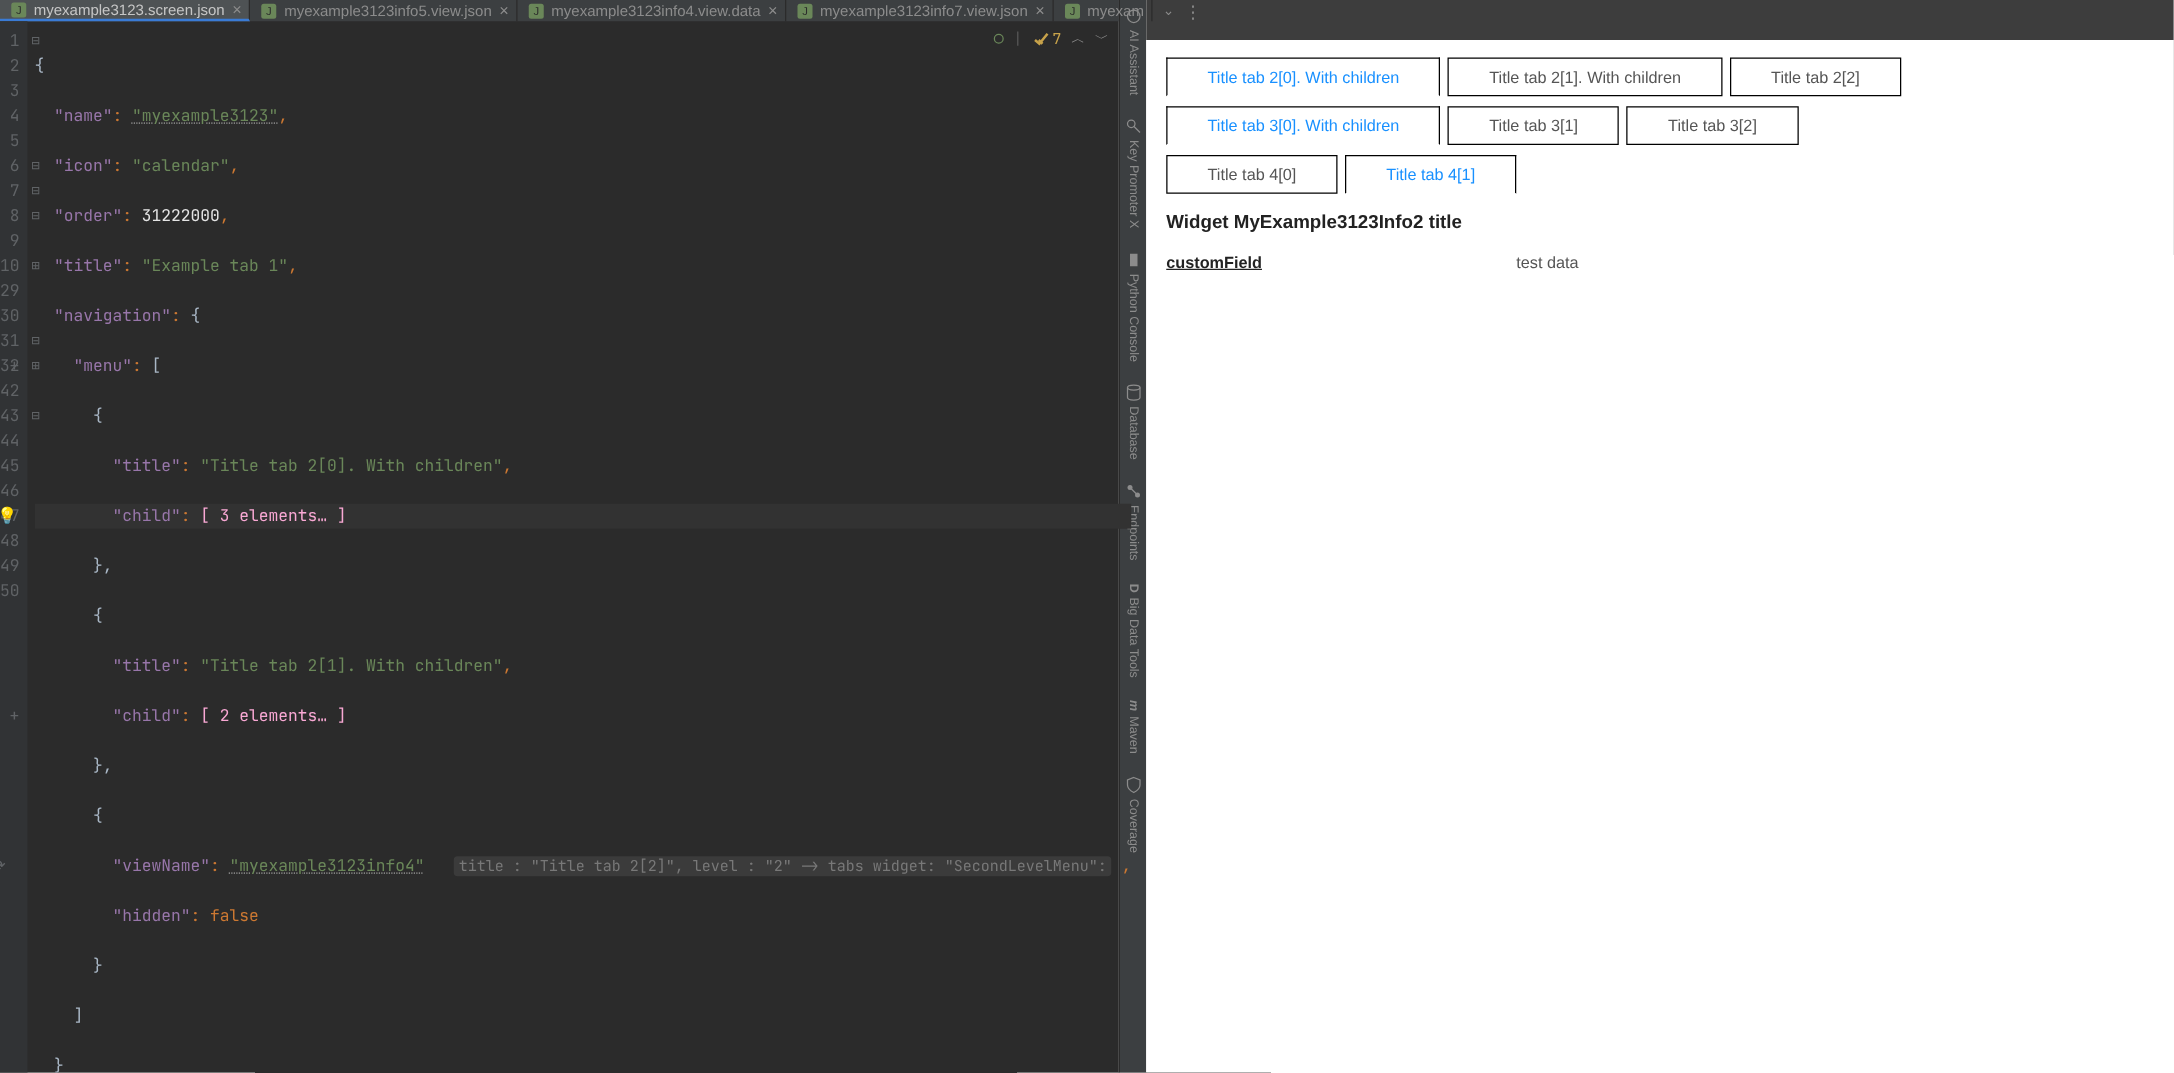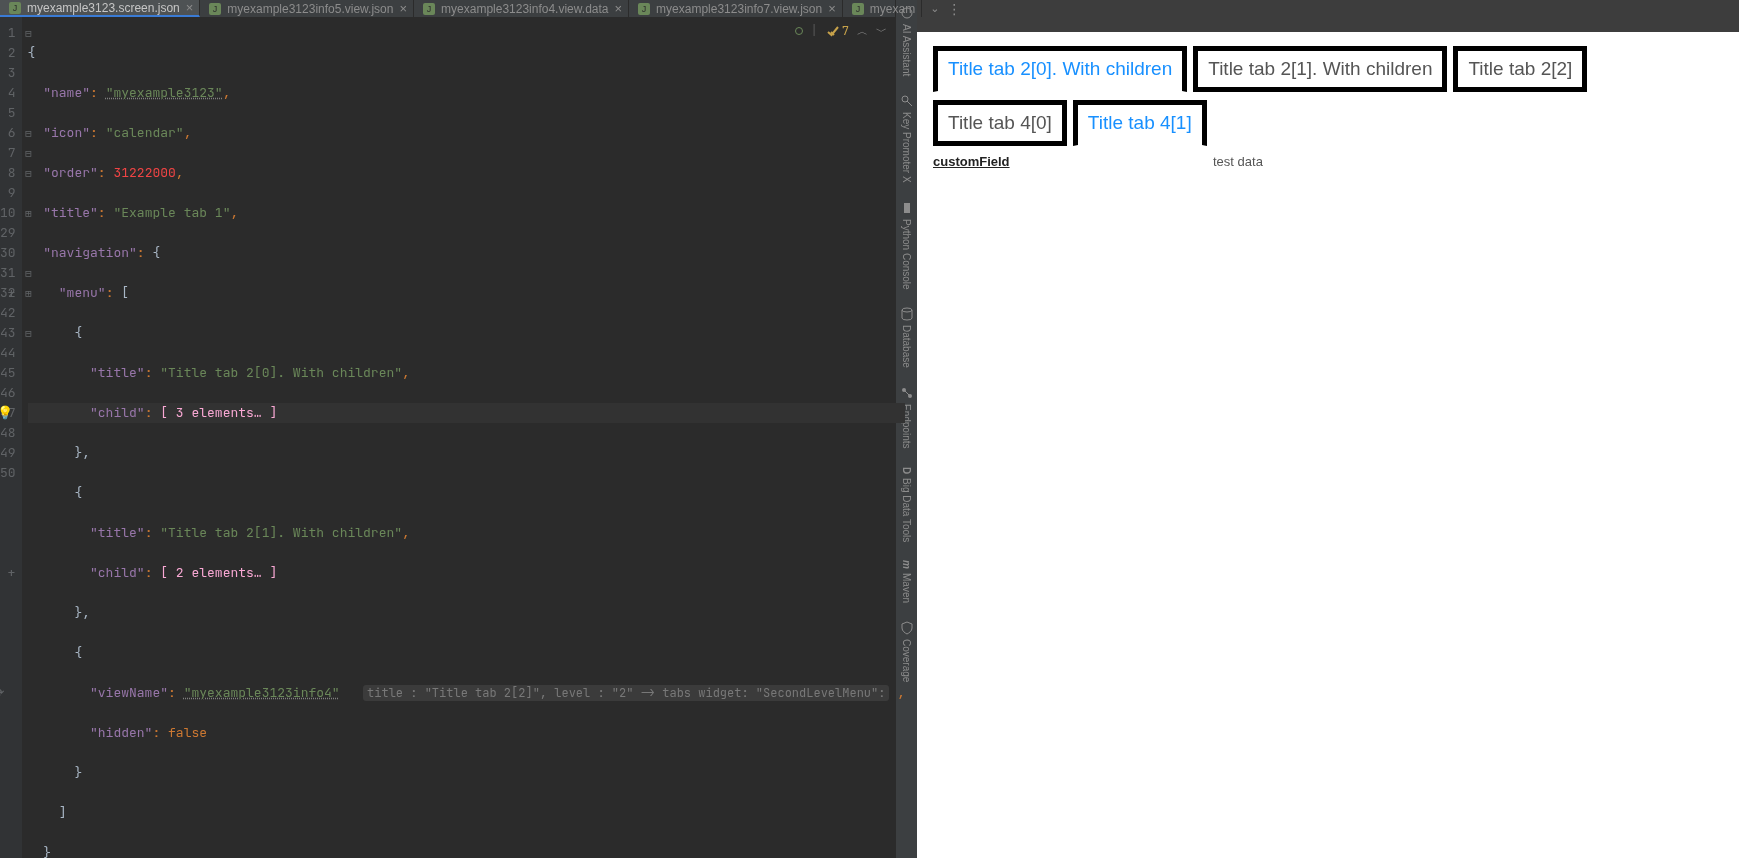--- a/index.html
+++ b/index.html
@@ -20,21 +20,21 @@
 .editor-area { flex:1; display:flex; position:relative; font-family:"JetBrains Mono",Consolas,monospace; font-size:13px; line-height:20px; }
 .gutter { width:50px; background:#313335; color:#606366; text-align:right; padding:6px 6px 0 0; position:relative; }
 .gutter .ln { height:20px; }
 .fold-col { width:14px; background:#313335; position:relative; padding-top:6px; }
 .fold-col .fmark { position:absolute; left:0; width:14px; text-align:center; color:#606366; font-size:11px; cursor:pointer; }
 .code { flex:1; padding:6px 0 0 6px; color:#a9b7c6; white-space:pre; position:relative; }
 .code .row { height:20px; }
 .code .caret-row { background:#323232; }
 .k-key { color:#9876aa; }
 .k-str { color:#6a8759; }
-.k-num { color:#ef4444; }
+.k-num { color:#e5e5e5; }
 .k-pun { color:#cc7832; }
 .k-bool { color:#cc7832; }
 .k-fold { color:#f9a8d4; }
 .hint { color:#787878; background:#3b3b3b; padding:0 4px; border-radius:3px; font-size:12px; }
 .underline { text-decoration:underline dotted #808080; }
 
 .insp-bar { position:absolute; top:4px; right:8px; display:flex; align-items:center; gap:8px; color:#8c8c8c; font-size:12px; z-index:5; }
 .insp-bar .dot-green { width:8px; height:8px; border-radius:50%; border:1.5px solid #6a8759; }
 .insp-bar .warn { color:#c7a24a; display:flex; align-items:center; gap:2px; }
 .insp-bar .chev { font-size:11px; cursor:pointer; }
@@ -45,21 +45,21 @@
 .toolstrip { width:22px; background:#3c3f41; border-left:1px solid #2b2b2b; display:flex; flex-direction:column; align-items:center; padding-top:6px; gap:18px; color:#8c8c8c; font-size:10px; }
 .toolstrip .tool { writing-mode:vertical-rl; cursor:pointer; display:flex; align-items:center; gap:4px; }
 .toolstrip svg { width:14px; height:14px; }
 
 
 .browser { flex:1; background:#fff; display:flex; flex-direction:column; }
 .addr { height:32px; background:#f1f3f4; display:flex; align-items:center; padding:0 10px; font-size:13px; color:#5f6368; border-bottom:1px solid #dcdcdc; }
 .page-hdr { height:32px; background:#3d3d3d; }
 .page-body { padding:14px 16px; }
 .tabrow { display:flex; gap:6px; margin-bottom:8px; }
-.ptab { border:5px solid #000000; padding:7px 10px; font-size:19px; color:#555; cursor:pointer; background:#fff; }
+.ptab { border:1px solid #000000; padding:7px 32px; font-size:13px; color:#555; cursor:pointer; background:#fff; }
 .ptab.active { color:#1890ff; border-bottom:1px solid #fff; }
 .widget-title { font-size:15px; font-weight:600; color:#222; margin:14px 0 16px 0; }
 .fieldrow { display:flex; font-size:13px; }
 .fieldrow .lab { width:280px; font-weight:600; color:#222;text-decoration:underline; }
 .fieldrow .val { color:#555; }
 
 .bulb { position:absolute; left:-30px; color:#d9a33c; }
 .recycle { position:absolute; left:-34px; color:#606366; }
 </style>
 </head>
@@ -246,22 +246,28 @@
 
   <div class="browser">
     <div class="page-hdr"></div>
     <div class="page-body">
       <div class="tabrow">
         <div class="ptab active"><span>Title tab 2[0]. With children</span></div>
         <div class="ptab"><span>Title tab 2[1]. With children</span></div>
         <div class="ptab"><span>Title tab 2[2]</span></div>
       </div>
       <div class="tabrow">
+        <div class="ptab active"><span>Title tab 3[0]. With children</span></div>
+        <div class="ptab"><span>Title tab 3[1]</span></div>
+        <div class="ptab"><span>Title tab 3[2]</span></div>
+      </div>
+      <div class="tabrow">
         <div class="ptab"><span>Title tab 4[0]</span></div>
         <div class="ptab active"><span>Title tab 4[1]</span></div>
       </div>
+      <div class="widget-title">Widget MyExample3123Info2 title</div>
       <div class="fieldrow">
         <div class="lab">customField</div>
         <div class="val">test data</div>
       </div>
     </div>
   </div>
 </div>
 
 </body></html>

